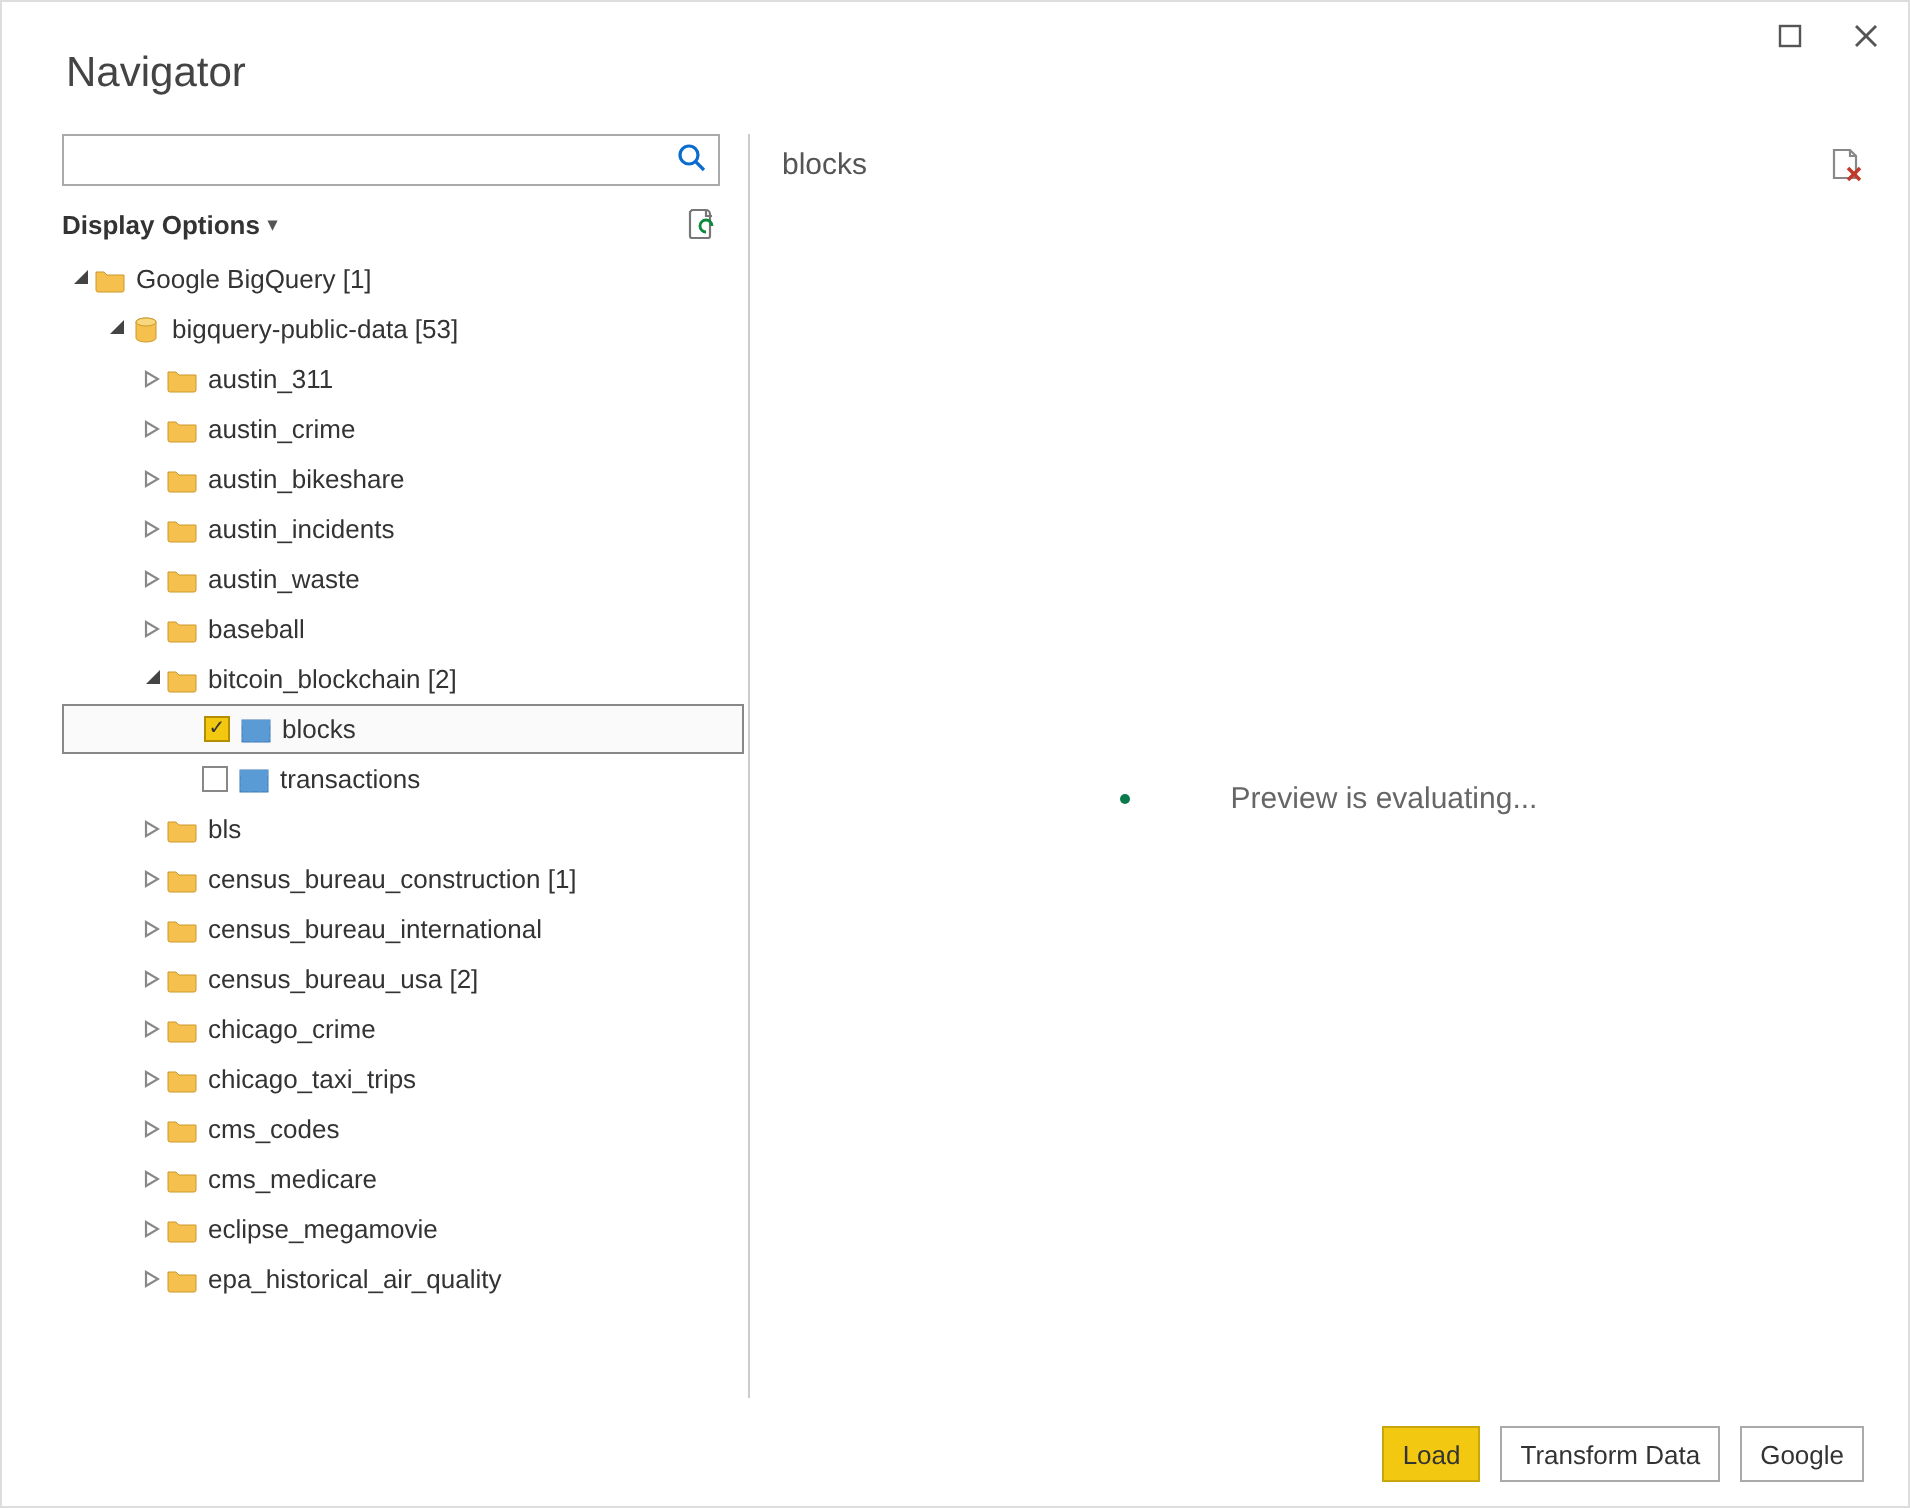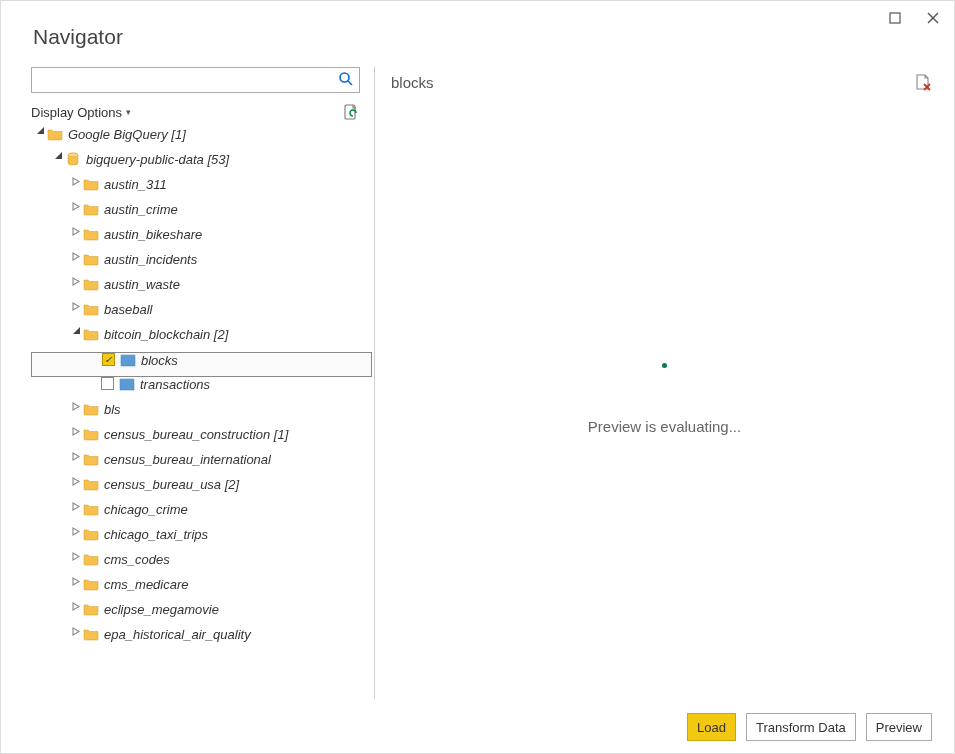--- a/index.html
+++ b/index.html
@@ -58,42 +58,41 @@
     color: #0a6cce;
   }
   .options-row {
     display: flex;
     justify-content: space-between;
     align-items: center;
     padding: 4px 14px 6px 14px;
     font-size: 13px;
     color: #333;
   }
-  .display-options { display: flex; align-items: center; gap: 4px; cursor: pointer; }
+  .display-options { display: flex; align-items: center; gap: 4px; cursor: pointer; font-weight: bold; }
   .refresh-icon { width: 18px; height: 18px; }
   .tree-wrap {
     flex: 1;
     overflow: hidden;
     position: relative;
     margin-left: 14px;
   }
   .tree {
     overflow-y: auto;
     height: 100%;
     padding-right: 2px;
   }
   .tree-row {
     display: flex;
-    align-items: flex-start;
+    align-items: center;
     height: 25px;
     font-size: 13px;
     color: #333;
     cursor: pointer;
     white-space: nowrap;
-    font-style: italic;
   }
   .tree-row.selected {
     border: 1px solid #888;
     background: #fafafa;
   }
   .caret {
     width: 10px;
     display: inline-flex;
     justify-content: center;
     color: #666;
@@ -136,21 +135,20 @@
     display: flex;
     justify-content: space-between;
     align-items: center;
     padding: 6px 6px 8px 0;
   }
   .preview-title { font-size: 15px; color: #555; }
   .clear-icon { width: 18px; height: 18px; }
   .preview-body {
     flex: 1;
     display: flex;
-    flex-direction: column;
     align-items: center;
     justify-content: center;
     color: #666;
     font-size: 15px;
     gap: 50px;
   }
   .spinner-dot { width: 5px; height: 5px; background: #0a7a4c; border-radius: 50%; }
   .footer {
     display: flex;
     justify-content: flex-end;
@@ -459,21 +457,21 @@
     <div class="preview-body">
       <div class="spinner-dot"></div>
       <div>Preview is evaluating...</div>
     </div>
   </div>
 </div>
 
 <div class="footer">
   <button class="btn primary">Load</button>
   <button class="btn">Transform Data</button>
-  <button class="btn">Preview</button>
+  <button class="btn">Google</button>
 </div>
 
 <svg width="0" height="0" style="position:absolute">
   <defs>
     <g id="folder">
       <path class="folder-icon" d="M1 3 h4 l1.5 1.5 H15 V12 a1 1 0 0 1 -1 1 H2 a1 1 0 0 1 -1 -1 z"></path>
     </g>
     <g id="db">
       <ellipse class="db-icon" cx="8" cy="3" rx="5" ry="2"></ellipse>
       <path class="db-icon" d="M3 3 v8 a5 2 0 0 0 10 0 v-8" fill="#f5c04e"></path>

